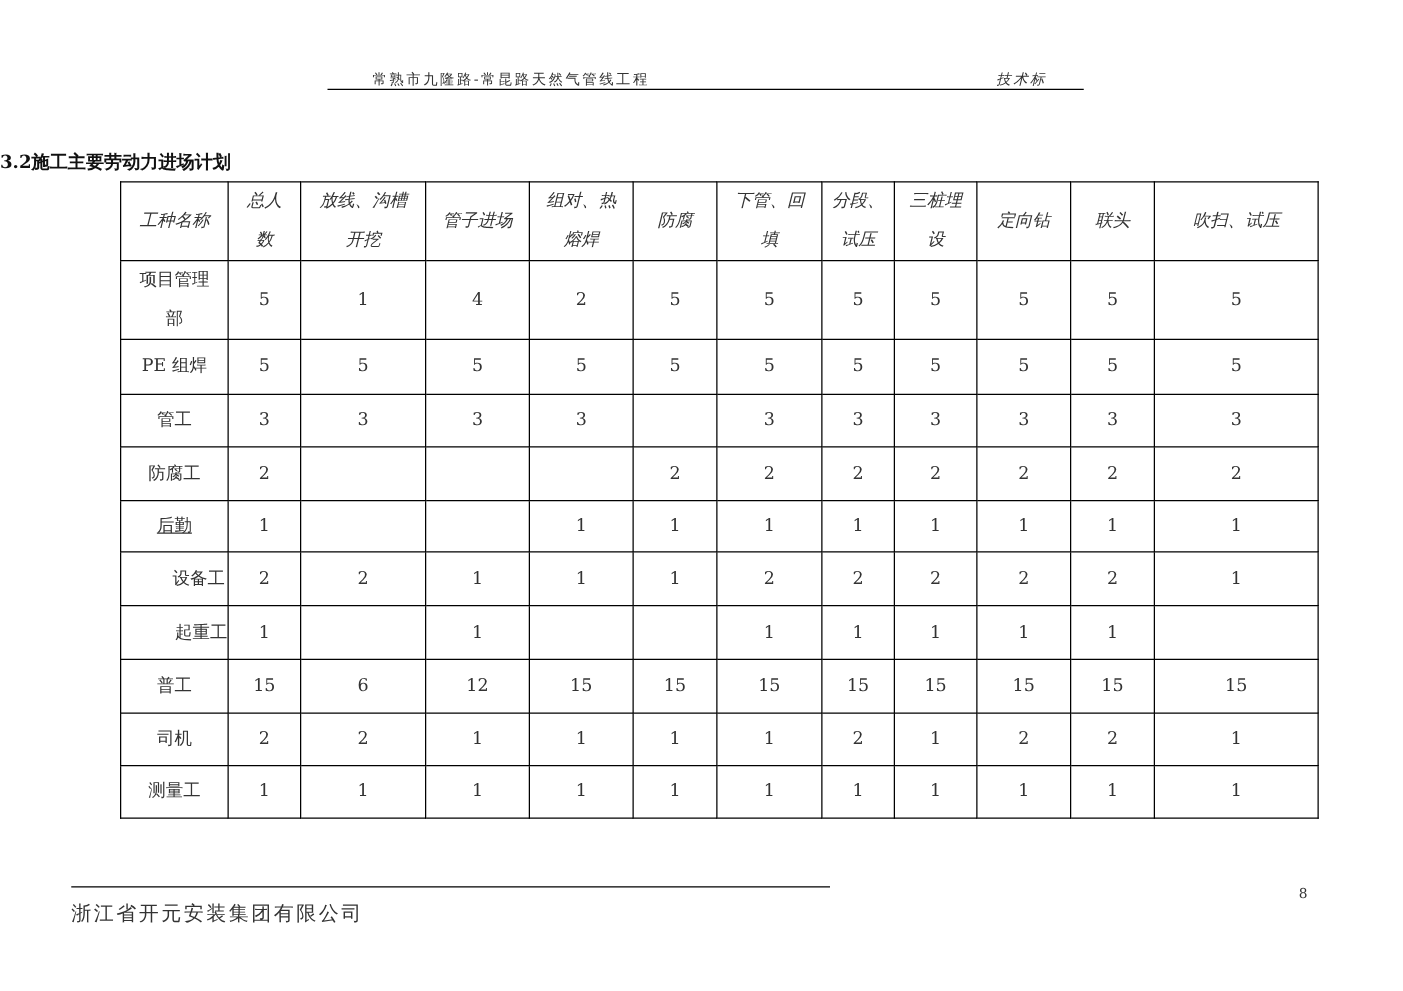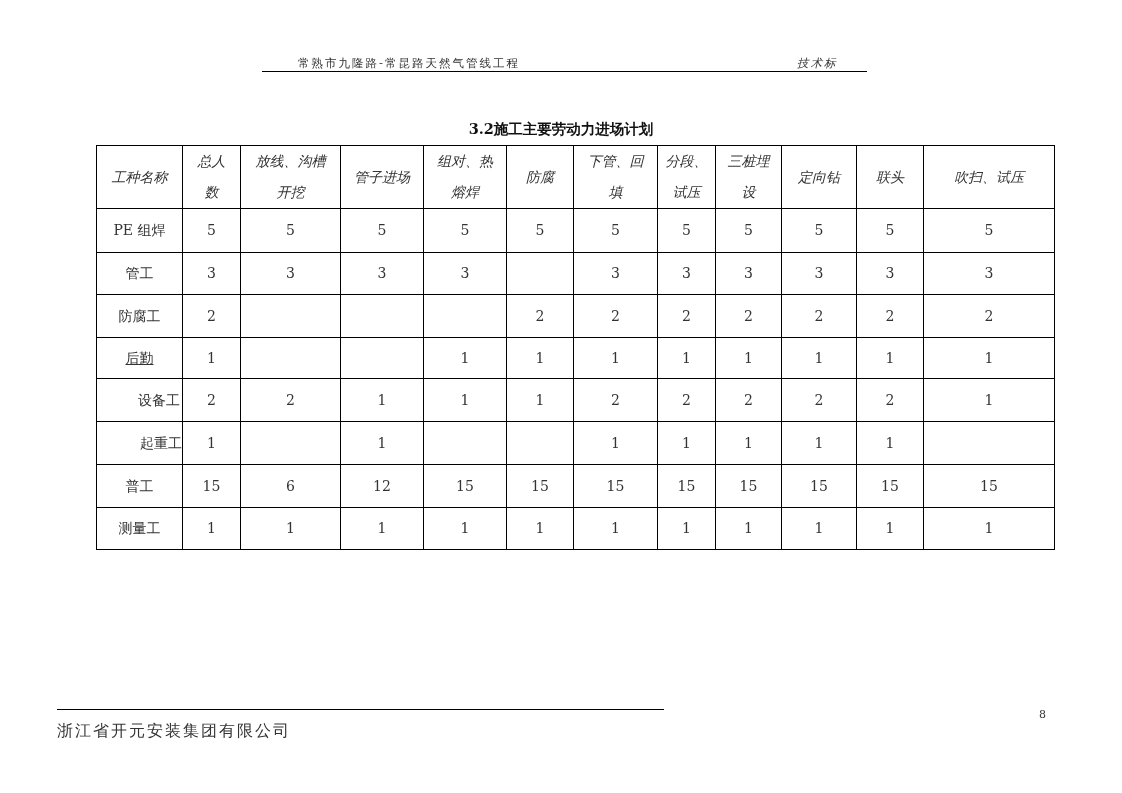--- a/index.html
+++ b/index.html
@@ -3,21 +3,21 @@
 <meta charset="utf-8">
 <style>
   html, body { margin:0; padding:0; background:#ffffff; }
   body { width:1122px; height:793px; position:relative; overflow:hidden;
          font-family:"DejaVu Serif", "Liberation Serif", serif; color:#222; }
   .page-header { position:absolute; left:262px; top:55px; width:605px; height:16px;
                  border-bottom:1.3px solid #000; }
   .header-left { position:absolute; left:36px; top:1px; font-size:11.5px; letter-spacing:2px; color:#333;text-align:center; }
   .header-right { position:absolute; left:535px; top:1px; font-size:11.5px; letter-spacing:2px;
                   font-style:italic; color:#333; }
-  .doc-title { position:absolute; left:0; width:1122px; top:120px; text-align:center;
+  .doc-title { position:absolute; left:0; width:1122px; top:120px; 
                font-size:14.5px; font-weight:bold; color:#111; }
   table.plan { position:absolute; left:96px; top:145px; border-collapse:collapse;
                table-layout:fixed; width:959px; }
   table.plan td { border:1.3px solid #000; text-align:center; vertical-align:middle;
                   font-size:14px; color:#333; padding:0; line-height:31px; overflow:hidden; }
   table.plan tr.head td { height:62px;font-style:italic; }
   table.plan tr.head td.single { line-height:20px; }
   table.plan tr.tall td { height:62px; }
   .footer-line { position:absolute; left:57px; top:709px; width:607px; border-top:1.3px solid #000; }
   .footer-company { position:absolute; left:57px; top:721px; font-size:16px; letter-spacing:2px; color:#333;text-align:center; }
@@ -86,20 +86,37 @@
         <td class="single">
           <div>定向钻</div>
         </td>
         <td class="single">
           <div>联头</div>
         </td>
         <td class="single">
           <div>吹扫、试压</div>
         </td>
       </tr>
+      <tr class="tall">
+        <td style="height: 62px;">
+          <div>项目管理</div>
+          <div>部</div>
+        </td>
+        <td>5</td>
+        <td>1</td>
+        <td>4</td>
+        <td>2</td>
+        <td>5</td>
+        <td>5</td>
+        <td>5</td>
+        <td>5</td>
+        <td>5</td>
+        <td>5</td>
+        <td>5</td>
+      </tr>
       <tr>
         <td style="height: 43px;">
           <div>PE 组焊</div>
         </td>
         <td>5</td>
         <td>5</td>
         <td>5</td>
         <td>5</td>
         <td>5</td>
         <td>5</td>
@@ -197,20 +214,36 @@
         <td>6</td>
         <td>12</td>
         <td>15</td>
         <td>15</td>
         <td>15</td>
         <td>15</td>
         <td>15</td>
         <td>15</td>
         <td>15</td>
         <td>15</td>
+      </tr>
+      <tr>
+        <td style="height: 41px;">
+          <div>司机</div>
+        </td>
+        <td>2</td>
+        <td>2</td>
+        <td>1</td>
+        <td>1</td>
+        <td>1</td>
+        <td>1</td>
+        <td>2</td>
+        <td>1</td>
+        <td>2</td>
+        <td>2</td>
+        <td>1</td>
       </tr>
       <tr>
         <td style="height: 41px;">
           <div>测量工</div>
         </td>
         <td>1</td>
         <td>1</td>
         <td>1</td>
         <td>1</td>
         <td>1</td>

